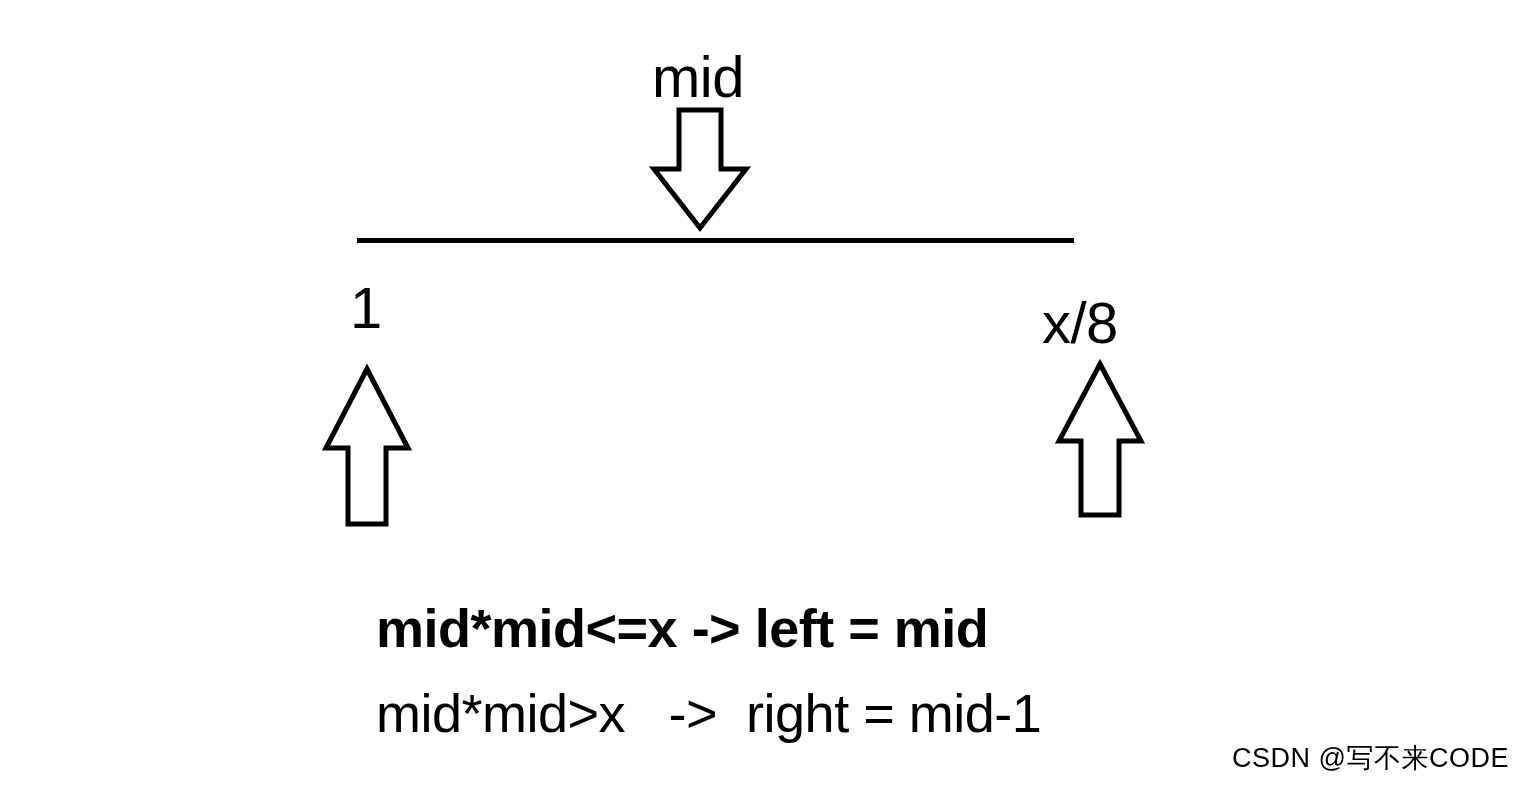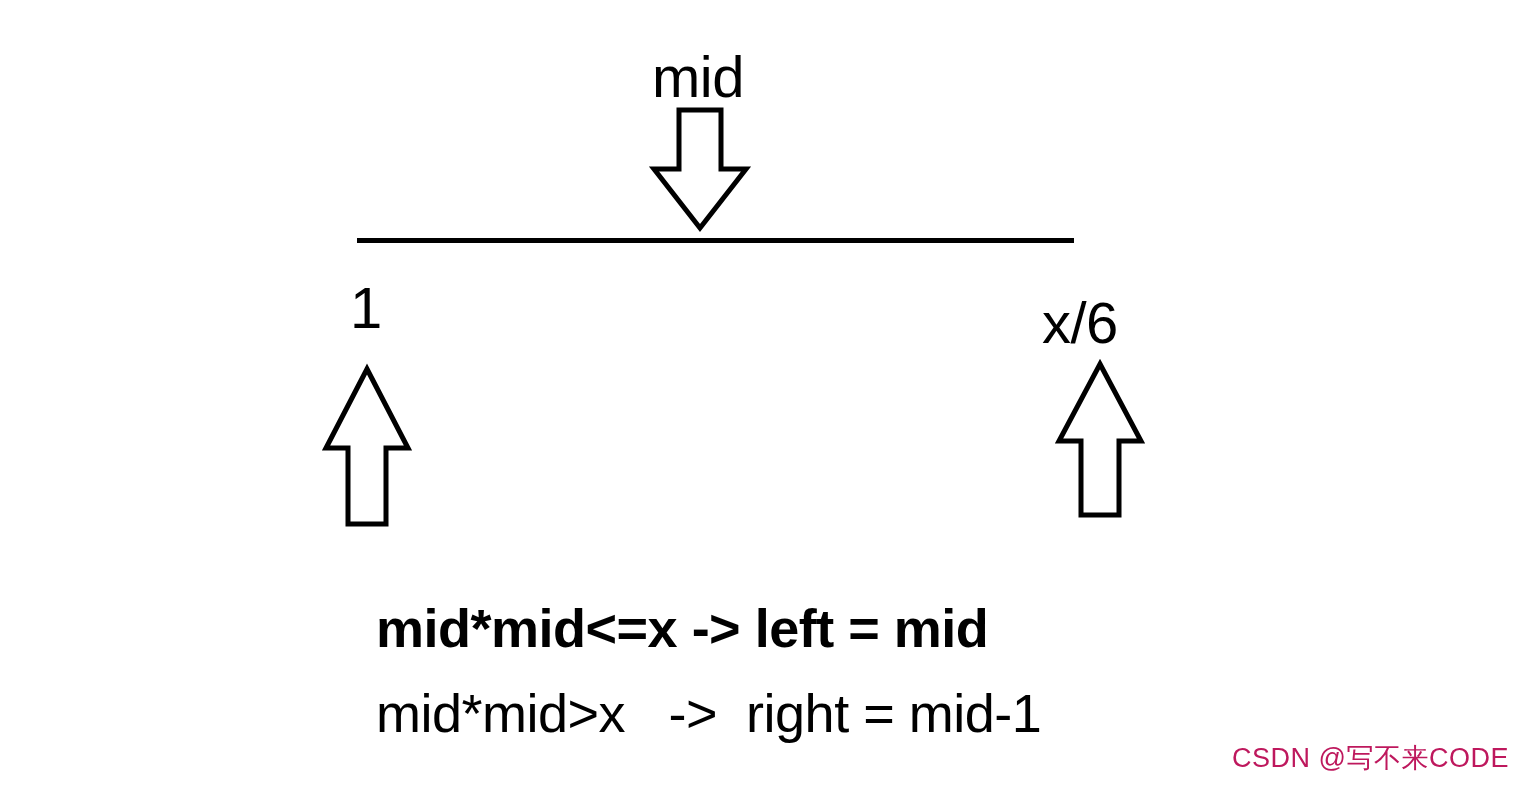--- a/index.html
+++ b/index.html
@@ -75,42 +75,42 @@
     letter-spacing: -0.5px;
   }
   #rule-line-1 { top: 601px; font-weight: bold; }
   #rule-line-2 { top: 686px; text-align: center; }
 
   #watermark {
     position: absolute;
     left: 1232px;
     top: 745px;
     font-size: 27px;
-    color: #be185d;
+    color: #000000;
     white-space: pre;
     line-height: 1;
     letter-spacing: 0.5px;
   }
 </style>
 </head>
 <body>
 
 <div id="canvas">
 
   <div class="lbl" id="label-mid">mid</div>
 
   <svg class="arrow-svg" id="arrow-mid-down" width="100" height="124" viewBox="0 0 100 124">
     <path d="M 29 2 L 71 2 L 71 61 L 96 61 L 50 120 L 4 61 L 29 61 Z"></path>
   </svg>
 
   <div id="range-line"></div>
 
   <div class="lbl" id="label-left-bound">1</div>
 
-  <div class="lbl" id="label-right-bound">x/6</div>
+  <div class="lbl" id="label-right-bound">x/8</div>
 
   <svg class="arrow-svg" id="arrow-left-up" width="90" height="162" viewBox="0 0 90 162">
     <path d="M 45 3 L 86 82 L 64 82 L 64 158 L 26 158 L 26 82 L 4 82 Z"></path>
   </svg>
 
   <svg class="arrow-svg" id="arrow-right-up" width="90" height="158" viewBox="0 0 90 158">
     <path d="M 45 3 L 86 80 L 64 80 L 64 154 L 26 154 L 26 80 L 4 80 Z"></path>
   </svg>
 
   <div class="rule-line" id="rule-line-1">mid*mid&lt;=x -&gt; left = mid</div>

